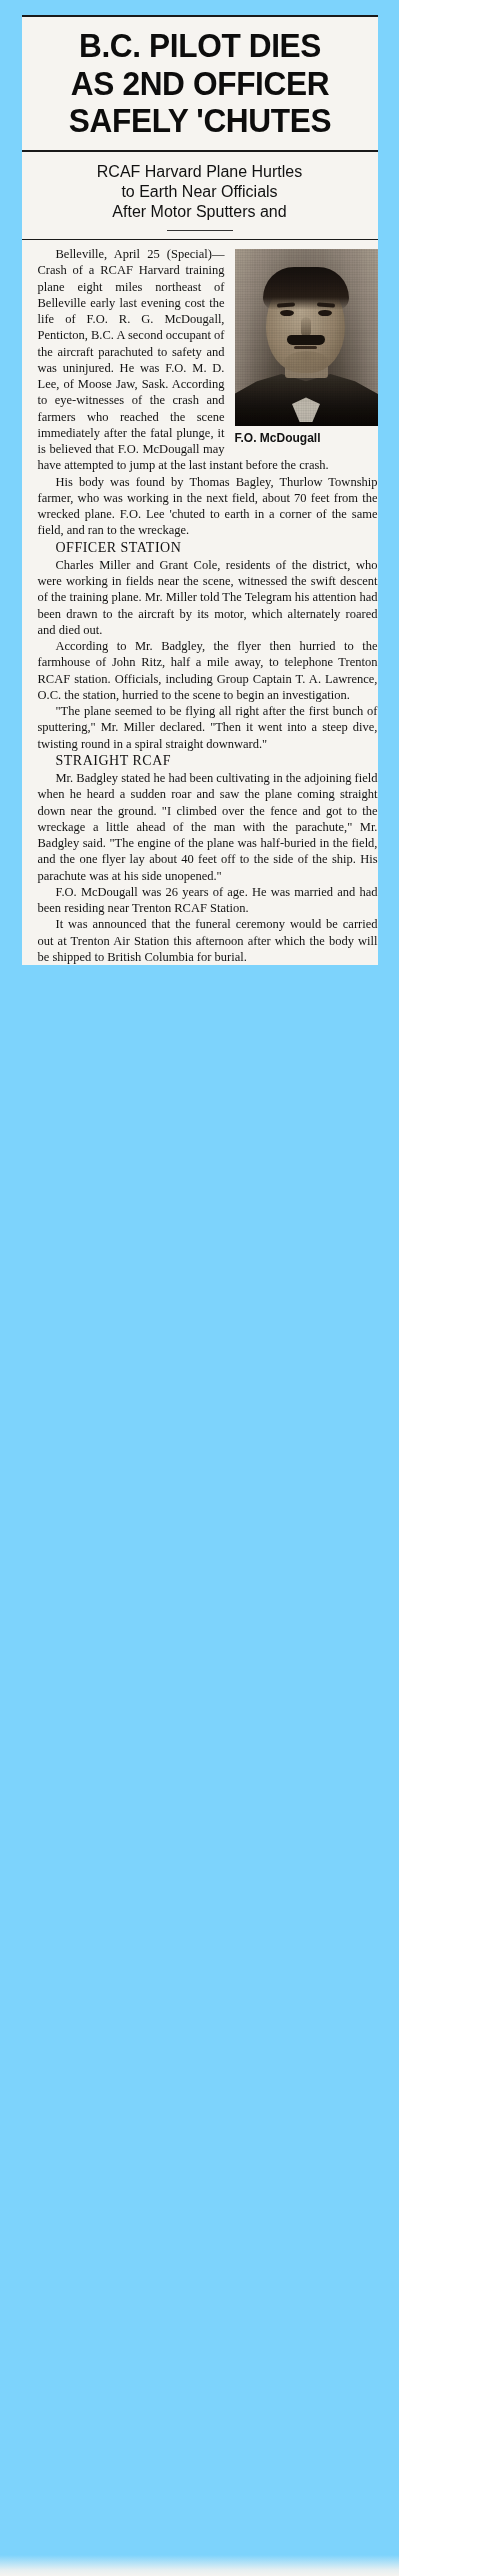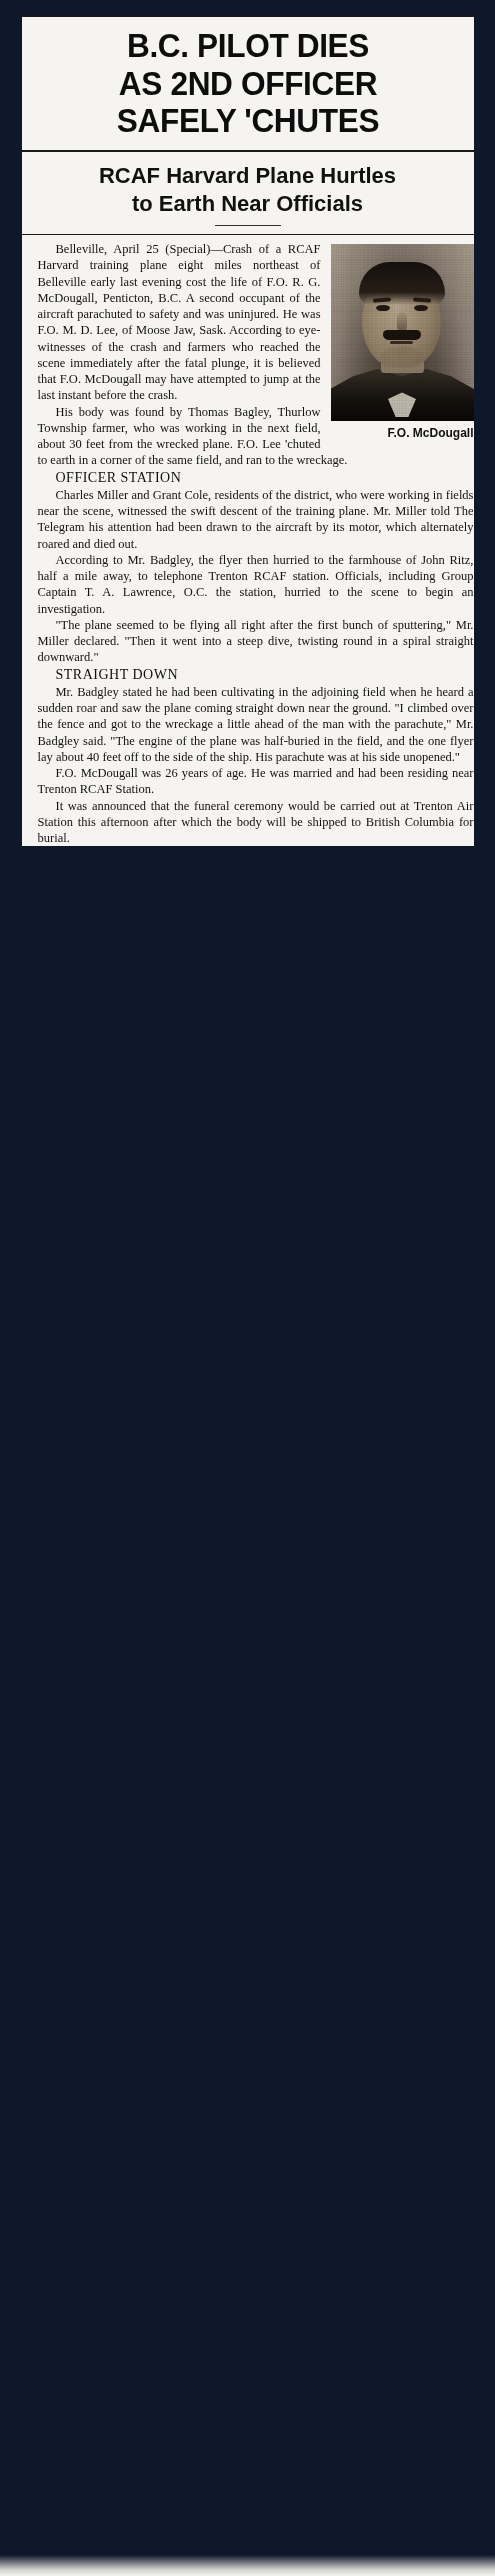--- a/index.html
+++ b/index.html
@@ -6,23 +6,23 @@
     margin: 0;
     padding: 0;
     background: #ffffff;
   }
   body {
     width: 495px;
     font-family: "Liberation Serif", serif;
     color: #111111;
   }
   .page {
-    width: 495px;
+    width: 399px;
     min-height: 2576px;
-    background: #0f172a;
+    background: #7dd3fc;
     box-sizing: border-box;
     padding: 15px 21.5px 18px 21.5px;
     position: relative;
   }
   .paper {
     background: #f6f4f0;
     position: relative;
   }
   
   .headline {
@@ -41,22 +41,22 @@
     color: #0d0d0d;
     margin: 1.7px 0;
     transform: scaleX(0.93);
   }
   .subhead-wrap {
     border-bottom: 1.7px solid #1a1a1a;
     padding: 10px 8.3px 8.3px 8.3px;
   }
   .subhead {
     font-family: "Liberation Sans", sans-serif;
-    font-weight: bold;
-    font-size: 22px;
+    font-weight: normal;
+    font-size: 16px;
     line-height: 1.25;
     text-align: center;
     color: #111;
   }
   .subhead .l1, .subhead .l2, .subhead .l3 {
     display: block;
   }
   .subhead .l4 {
     display: block;
     text-align: left;
@@ -226,21 +226,21 @@
     inset: 0;
     background-image:
       repeating-linear-gradient(0deg, rgba(0,0,0,0.045) 0px, rgba(0,0,0,0.045) 0.8px, rgba(255,255,255,0.02) 0.8px, rgba(255,255,255,0.02) 1.7px),
       repeating-linear-gradient(90deg, rgba(0,0,0,0.035) 0px, rgba(0,0,0,0.035) 0.8px, rgba(255,255,255,0.015) 0.8px, rgba(255,255,255,0.015) 1.7px);
     mix-blend-mode: multiply;
   }
   .caption {
     font-family: "Liberation Sans", sans-serif;
     font-weight: bold;
     font-size: 12px;
-    text-align: right;
+    text-align: left;
     padding-top: 5px;
     color: #111;
   }
   .bottom-fade {
     position: absolute;
     left: 0; right: 0; bottom: 0;
     height: 21.5px;
     background: linear-gradient(180deg, rgba(246,244,240,0) 0%, rgba(246,244,240,0.85) 70%, rgba(246,244,240,1) 100%);
     pointer-events: none;
   }
@@ -255,20 +255,21 @@
     <div class="headline">
       <div class="hl">B.C. PILOT DIES</div>
       <div class="hl">AS 2ND OFFICER</div>
       <div class="hl">SAFELY 'CHUTES</div>
     </div>
 
     <div class="subhead-wrap">
       <div class="subhead">
         <span class="l1">RCAF Harvard Plane Hurtles</span>
         <span class="l2">to Earth Near Officials</span>
+        <span class="l3">After Motor Sputters and</span>
       </div>
       <div class="rule-short"></div>
     </div>
 
     <div class="body">
 
       <div class="photo-float">
         <div class="photo">
           <div class="bg"></div>
           <div class="suit"></div>
@@ -283,26 +284,26 @@
           <div class="nose"></div>
           <div class="mous"></div>
           <div class="mouth"></div>
           <div class="chin"></div>
           <div class="grain"></div>
         </div>
         <div class="caption">F.O. McDougall</div>
       </div>
 
       <p>Belleville, April 25 (Special)—Crash of a RCAF Harvard training plane eight miles northeast of Belleville early last evening cost the life of F.O. R. G. McDougall, Penticton, B.C. A second occupant of the aircraft parachuted to safety and was uninjured. He was F.O. M. D. Lee, of Moose Jaw, Sask. According to eye-witnesses of the crash and farmers who reached the scene immediately after the fatal plunge, it is believed that F.O. McDougall may have attempted to jump at the last instant before the crash.</p>
-      <p>His body was found by Thomas Bagley, Thurlow Township farmer, who was working in the next field, about 30 feet from the wrecked plane. F.O. Lee 'chuted to earth in a corner of the same field, and ran to the wreckage.</p>
+      <p>His body was found by Thomas Bagley, Thurlow Township farmer, who was working in the next field, about 70 feet from the wrecked plane. F.O. Lee 'chuted to earth in a corner of the same field, and ran to the wreckage.</p>
       <p class="crosshead">OFFICER STATION</p>
       <p>Charles Miller and Grant Cole, residents of the district, who were working in fields near the scene, witnessed the swift descent of the training plane. Mr. Miller told The Telegram his attention had been drawn to the aircraft by its motor, which alternately roared and died out.</p>
       <p>According to Mr. Badgley, the flyer then hurried to the farmhouse of John Ritz, half a mile away, to telephone Trenton RCAF station. Officials, including Group Captain T. A. Lawrence, O.C. the station, hurried to the scene to begin an investigation.</p>
       <p>"The plane seemed to be flying all right after the first bunch of sputtering," Mr. Miller declared. "Then it went into a steep dive, twisting round in a spiral straight downward."</p>
-      <p class="crosshead">STRAIGHT DOWN</p>
+      <p class="crosshead">STRAIGHT RCAF</p>
       <p>Mr. Badgley stated he had been cultivating in the adjoining field when he heard a sudden roar and saw the plane coming straight down near the ground. "I climbed over the fence and got to the wreckage a little ahead of the man with the parachute," Mr. Badgley said. "The engine of the plane was half-buried in the field, and the one flyer lay about 40 feet off to the side of the ship. His parachute was at his side unopened."</p>
       <p>F.O. McDougall was 26 years of age. He was married and had been residing near Trenton RCAF Station.</p>
       <p>It was announced that the funeral ceremony would be carried out at Trenton Air Station this afternoon after which the body will be shipped to British Columbia for burial.</p>
       <div class="clear"></div>
     </div>
 
   </div>
   <div class="bottom-fade"></div>
 </div>
 

